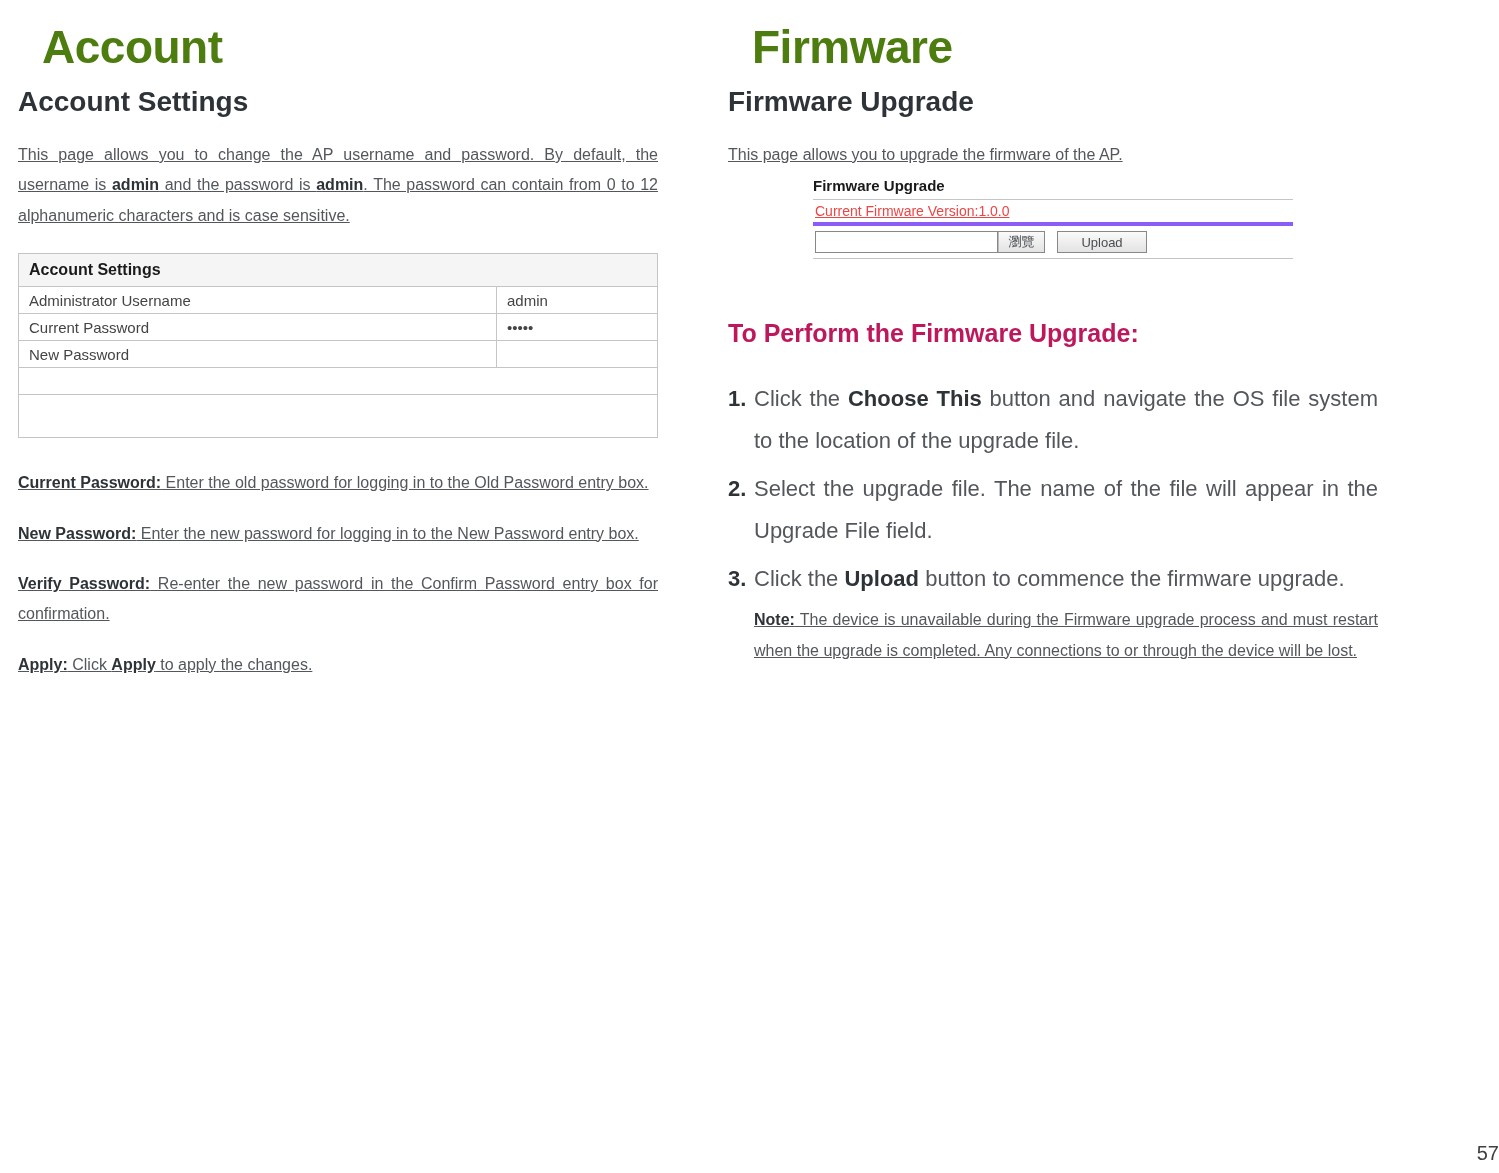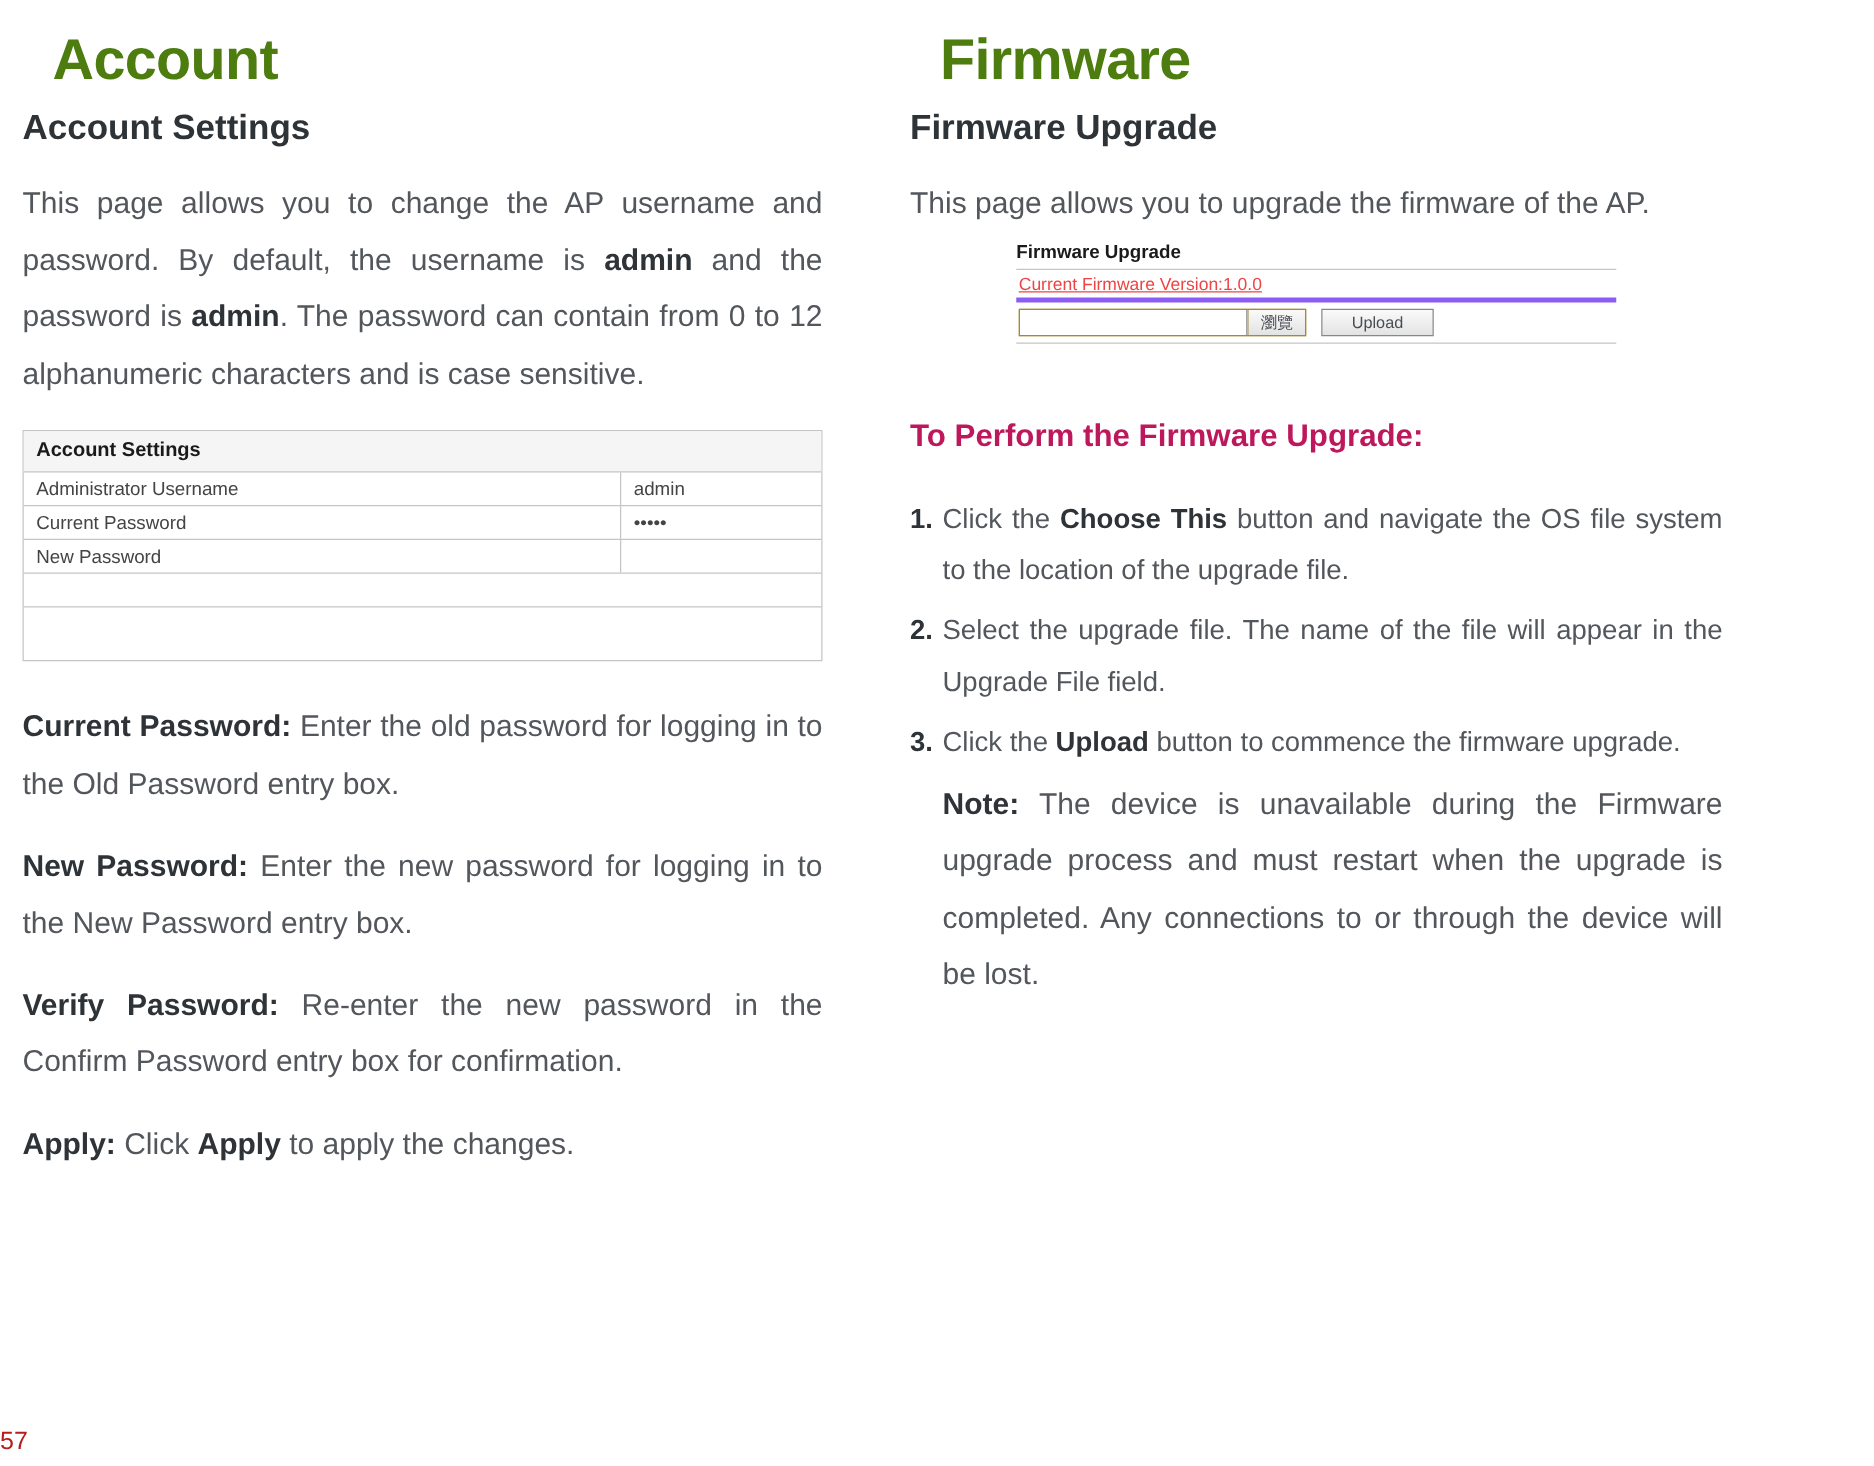--- a/index.html
+++ b/index.html
@@ -31,25 +31,26 @@
       margin-bottom: 22px;
     }
     h3 {
       font-size: 25px;
       font-weight: 700;
       color: #be185d;
       margin-top: 60px;
       margin-bottom: 30px;
     }
     p {
-      font-size: 24px;
+      font-size: 16px;
       line-height: 1.9;
       color: #53575c;
       text-align: justify;
       text-justify: inter-word;
+      text-decoration: underline;
     }
     .bold { font-weight: 700; color: #2e3338; }
     .field-desc { margin-top: 20px; }
     .ol { margin-top: 8px; padding-left: 26px; }
     .ol li {
       font-size: 22px;
       line-height: 1.9;
       color: #53575c;
       text-align: justify;
       margin-bottom: 6px;
@@ -61,23 +62,23 @@
       left: -26px;
       font-weight: 700;
       color: #2e3338;
     }
     .note { padding-left: 26px; }
     .page-number {
       position: absolute;
       bottom: 8px;
       left: 0;
       right: 0;
-      text-align: left;
+      text-align: right;
       font-size: 20px;
-      color: #b91c1c;
+      color: #404040;
     }
 
     
     .screenshot-account {
       border: 1px solid #c5c5c5;
       margin-top: 22px;
       margin-bottom: 30px;
       font-family: Arial, sans-serif;
     }
     .sa-header {
@@ -137,21 +138,21 @@
       padding: 5px 2px;
       border-bottom: 1px solid #c5c5c5;
       display: flex;
       align-items: center;
       gap: 12px;
     }
     .sf-file {
       width: 230px;
       height: 22px;
       border: 1px solid #888;
-      background: #eab308;
+      background: #6d28d9;
       display: inline-flex;
       align-items: stretch;
     }
     .sf-file-text {
       flex: 1;
       border-right: 1px solid #888;
       background: #fff;
     }
     .sf-file-btn {
       width: 46px;

